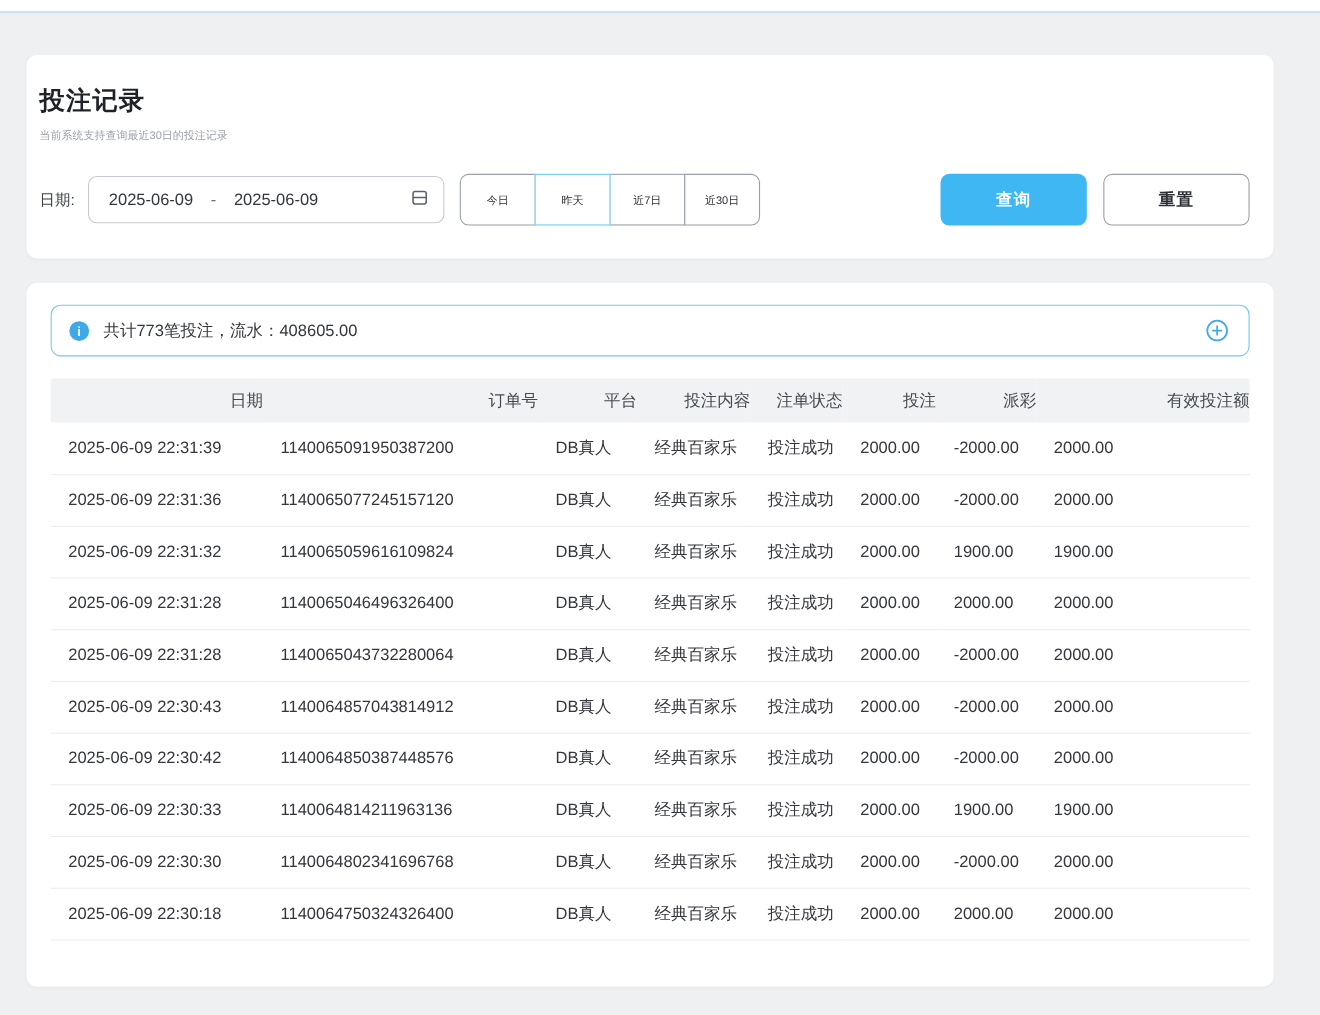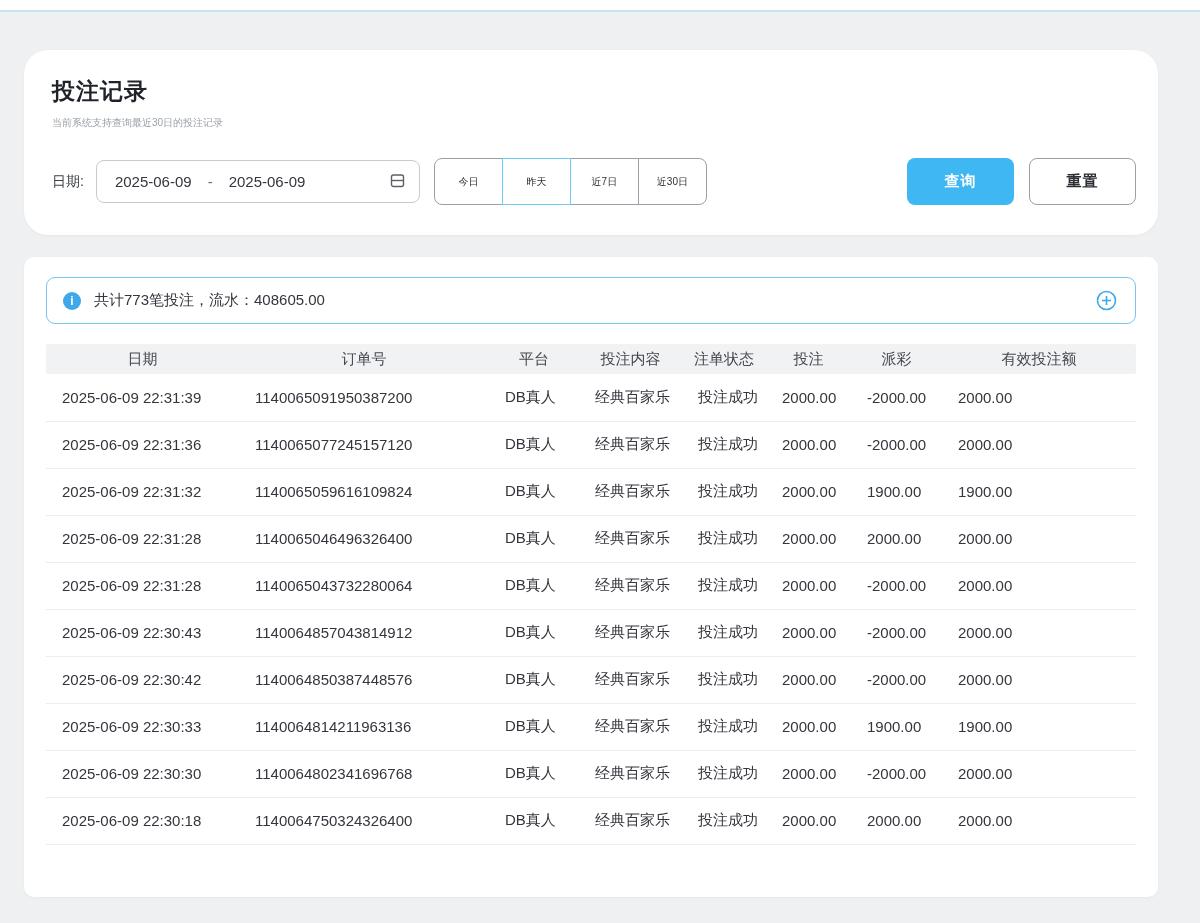--- a/index.html
+++ b/index.html
@@ -11,21 +11,21 @@
   }
   .top-strip { height: 10px; background: #ffffff; }
   .top-line { height: 2px; background: #c9e3f2; }
 
   .card {
     background: #ffffff;
     border-radius: 10px;
     margin: 0 42px 0 24px;
     box-shadow: 0 1px 3px rgba(0,0,0,0.04);
   }
-  .filter-card { margin-top: 38px; padding: 26px 22px 30px 28px; border-radius: 24px; }
+  .filter-card { margin-top: 38px; padding: 26px 22px 30px 12px; }
   .results-card { margin-top: 22px; padding: 20px 16px 40px 16px; height: 640px; }
 
   .page-title { font-size: 23px; font-weight: bold; color: #1f2329; letter-spacing: 1px; }
   .page-subtitle { font-size: 10px; color: #9aa0a8; margin-top: 9px; }
 
   .filter-row { display: flex; align-items: center; margin-top: 20px; }
   .filter-label { font-size: 14px; color: #3c4046; margin-right: 12px; white-space: nowrap; }
 
   .select-box {
     width: 300px; height: 43px;
@@ -56,21 +56,21 @@
     font-size: 10px; color: #2c2f34;
     display: flex; align-items: center; justify-content: center;
     margin-left: -1px; cursor: pointer; position: relative;
   }
   .quick-btn:first-child { border-radius: 8px 0 0 8px; margin-left: 0; }
   .quick-btn:last-child { border-radius: 0 8px 8px 0; }
   .quick-btn.active { border-color: #6fccf4; z-index: 2; }
 
   .spacer { flex: 1; }
   .btn {
-    width: 107px; height: 47px; border-radius: 8px;
+    width: 133px; height: 47px; border-radius: 8px;
     font-size: 15px; font-weight: bold; cursor: pointer;
     display: flex; align-items: center; justify-content: center; letter-spacing: 1px;
   }
   .btn-primary { background: #3fb7f3; color: #ffffff; border: none; }
   .btn-plain { background: #ffffff; color: #2c2f34; border: 1px solid #9aa0a8; margin-left: 15px; }
 
   .summary-bar {
     border: 1.5px solid #74c7f0; border-radius: 9px;
     height: 47px; display: flex; align-items: center;
     padding: 0 18px 0 16px; margin: 0 6px;
@@ -83,21 +83,21 @@
   }
   .summary-text { font-size: 15px; color: #33363c; margin-left: 13px; }
   .plus-icon { margin-left: auto; cursor: pointer; display: flex; }
 
   table.records {
     width: calc(100% - 12px); margin: 20px 6px 0 6px;
     border-collapse: collapse; table-layout: fixed; font-size: 15px;
   }
   table.records thead th {
     background: #f0f2f4; color: #45494f; font-weight: normal;
-    text-align: center; height: 30px; white-space: nowrap;
+    text-align: right; height: 40px; white-space: nowrap;
   }
   table.records thead th:first-child { border-radius: 2px 0 0 2px; }
   table.records thead th:last-child { border-radius: 0 2px 2px 0; }
   table.records tbody td {
     height: 47px; padding-left: 16px; color: #33363c;
     border-bottom: 1px solid #ebedf0; white-space: nowrap; overflow: hidden;
   }
   td.payout-red { color: #d9534f; }
 
   .col-date { width: 193px; } .col-order { width: 250px; } .col-platform { width: 90px; }

